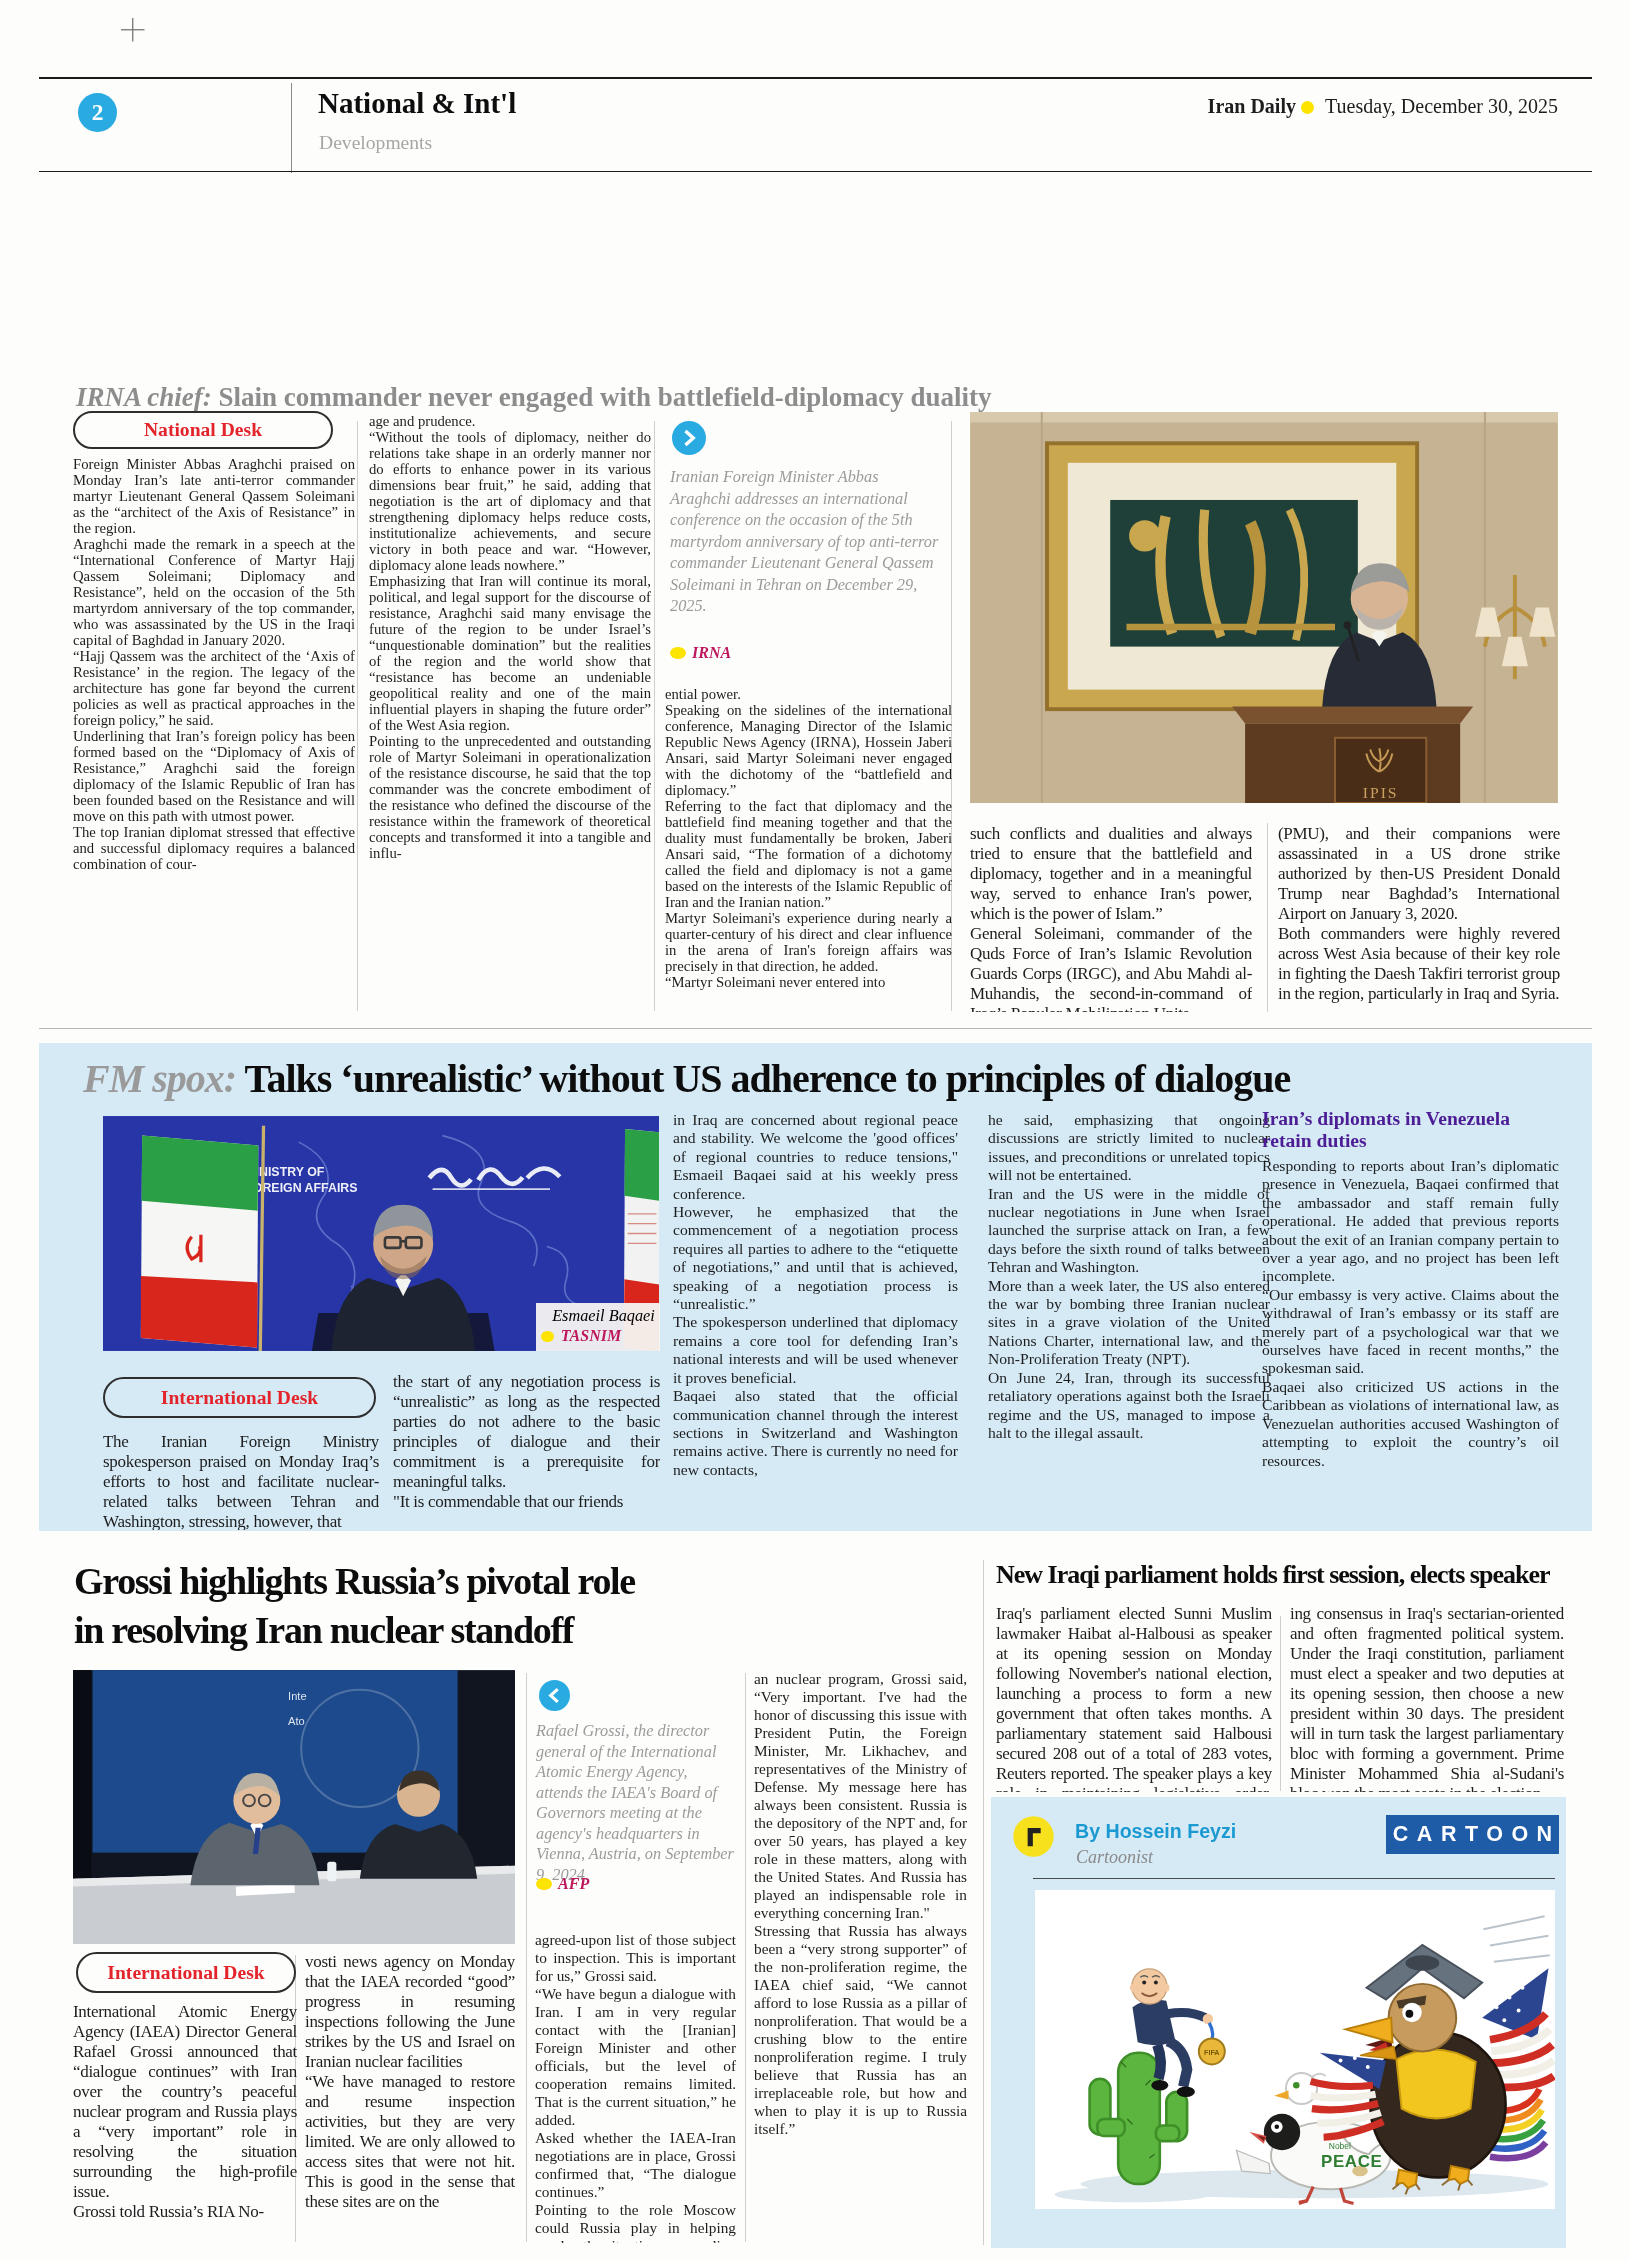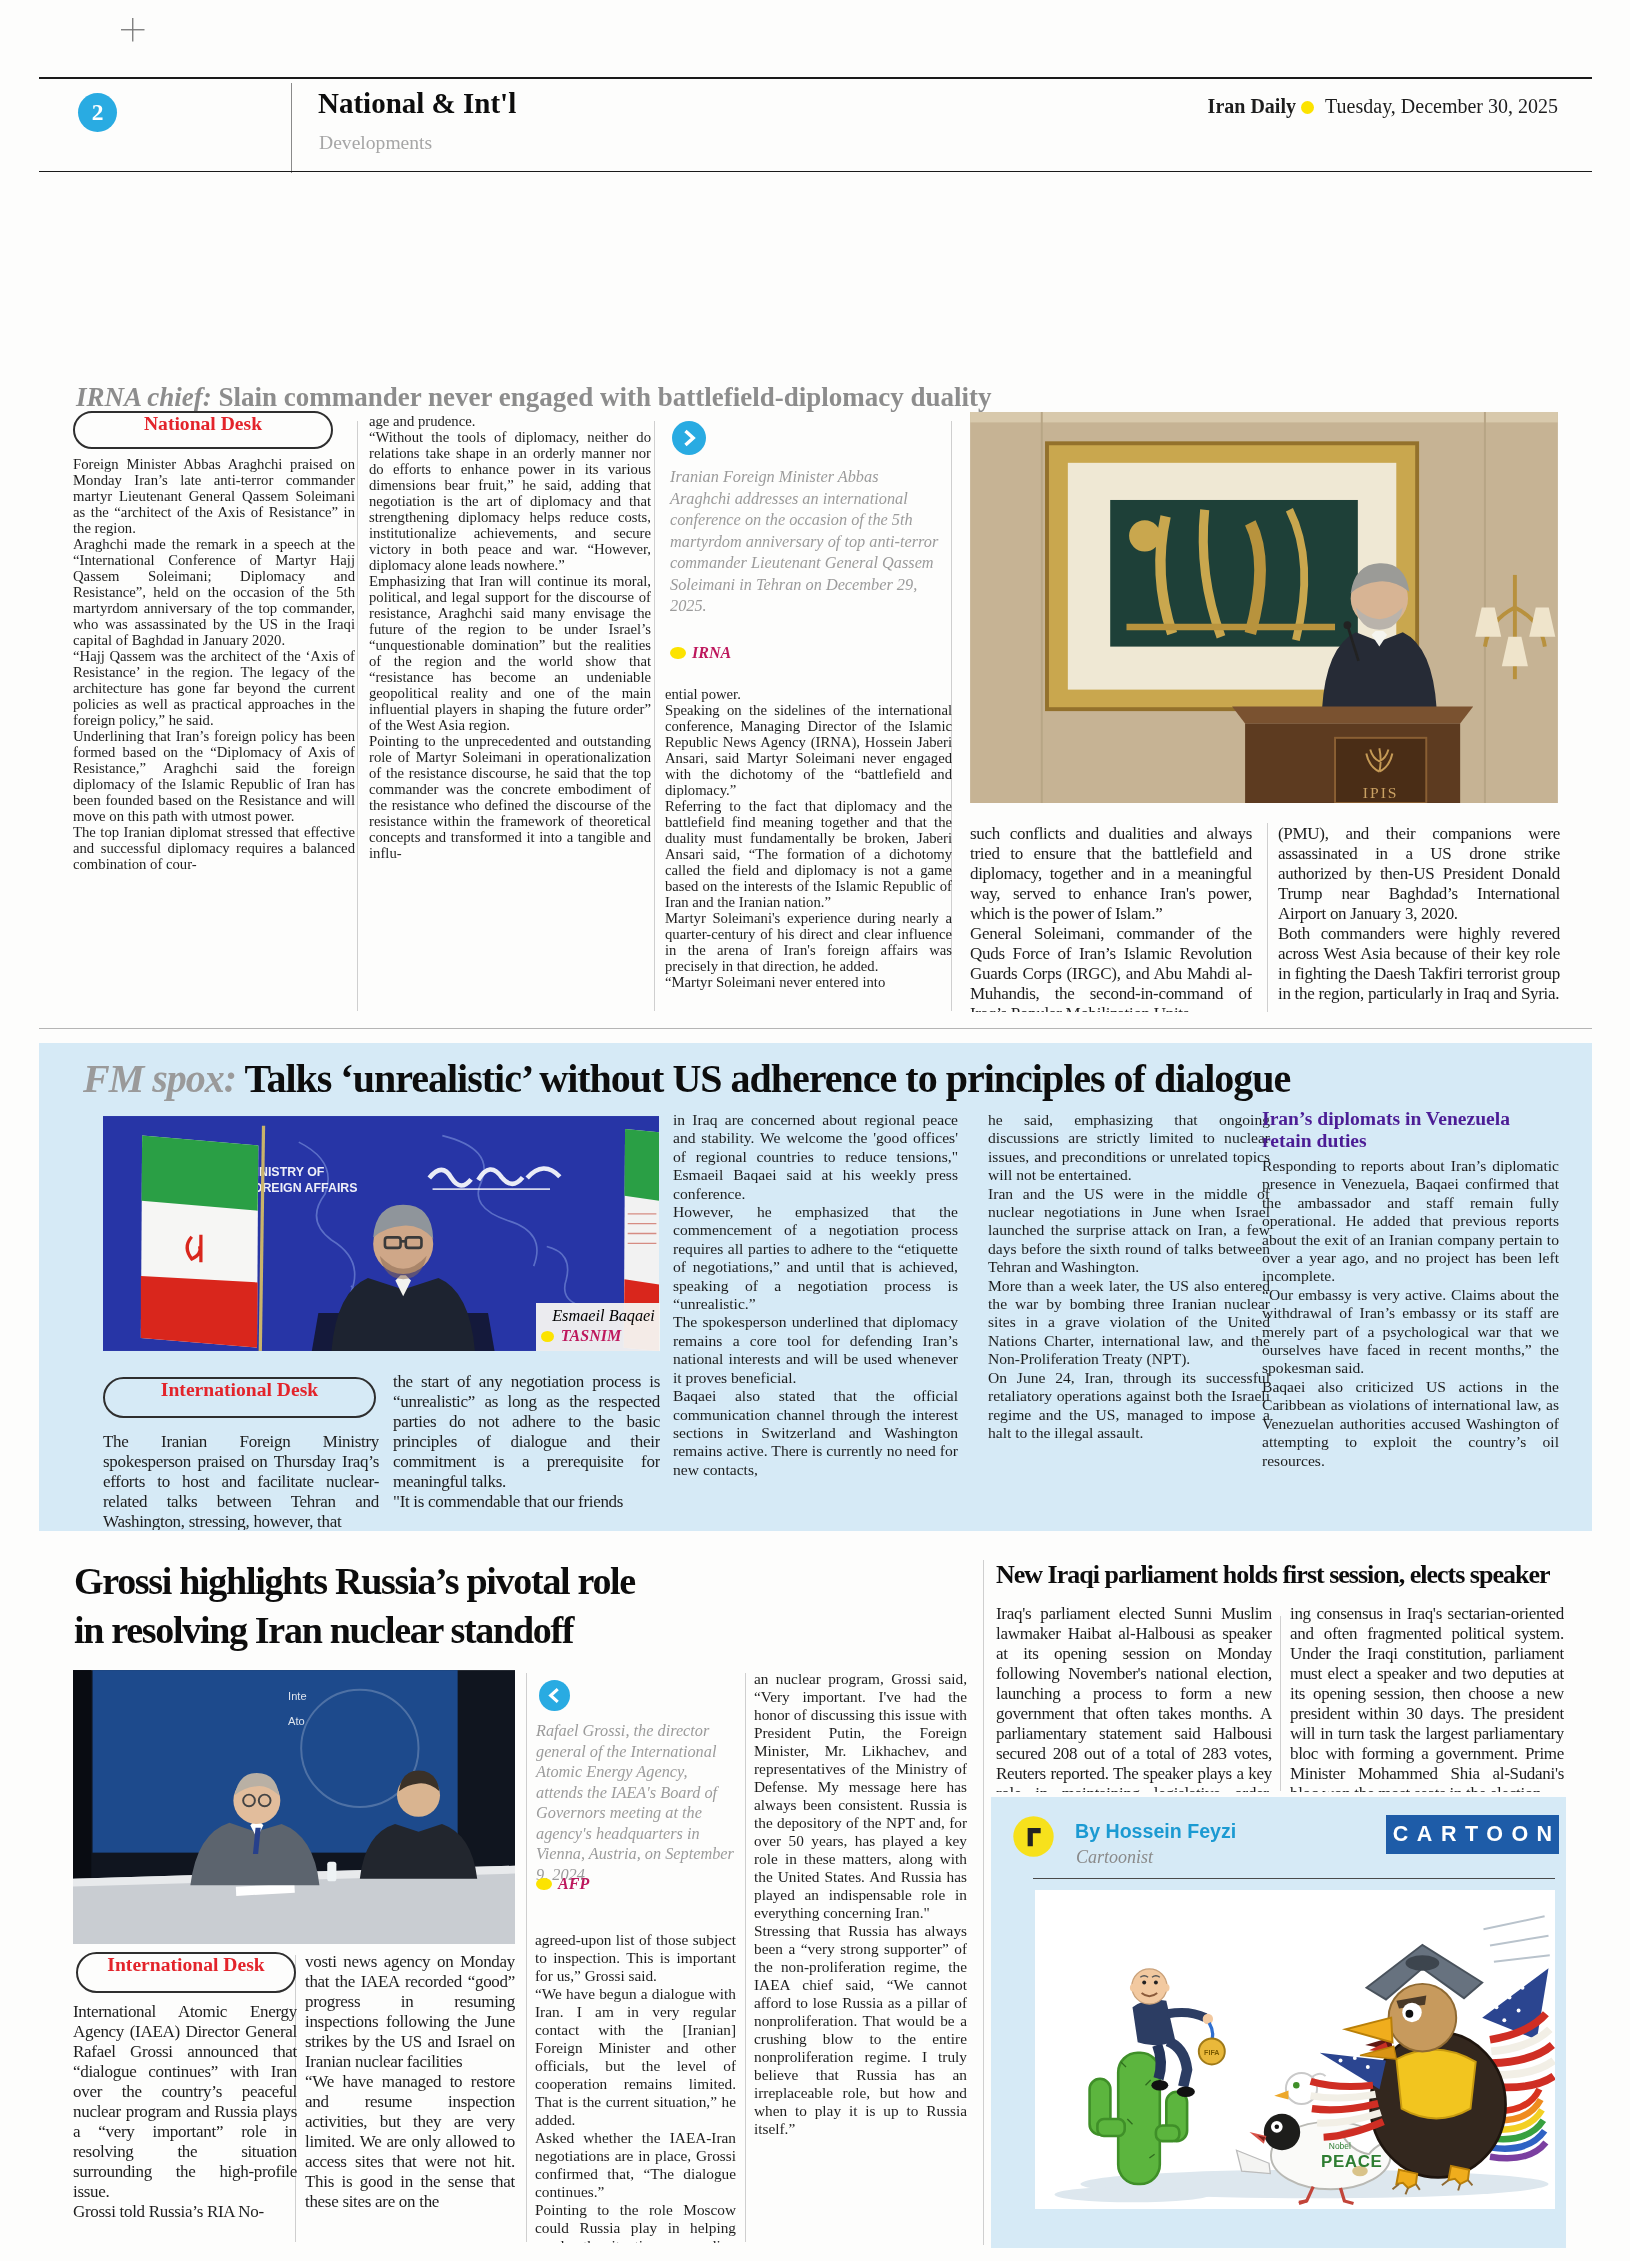--- a/index.html
+++ b/index.html
@@ -9,21 +9,21 @@
   .hrule{position:absolute;background:#1a1a1a;}
   .vrule{position:absolute;background:#cfcfcf;width:0.7px;}
   .para{white-space:pre-line;text-align:justify;overflow:hidden;}
   .body-main{font-size:14.7px;line-height:16px;}
   .body-cond{font-size:17px;line-height:20px;letter-spacing:-0.3px;}
   .body-fm{font-size:15.6px;line-height:18.4px;}
   .body-g{font-size:15.3px;line-height:18px;}
   .cap{font-style:italic;color:#9b9b9b;white-space:pre-line;}
   .credit{font-style:italic;font-weight:bold;color:#be185d;font-size:16px;text-align:center;}
   .dot{display:inline-block;width:15.6px;height:12.4px;border-radius:50%;background:#fce300;margin-right:6.5px;vertical-align:-1.3px;}
-  .pill{position:absolute;border:2px solid #2e2e2e;border-radius:29px;display:flex;align-items:flex-start;justify-content:center;
+  .pill{position:absolute;border:2px solid #2e2e2e;border-radius:29px;display:flex;align-items:center;justify-content:center;
         color:#e3242b;font-weight:bold;font-size:19.6px;background:transparent;}
   .headline{font-weight:bold;color:#0d0d0d;white-space:pre-line;}
   .bluebg{position:absolute;background:#d6eaf6;}
   .arrow-ic{position:absolute;}
   .sans{font-family:"Liberation Sans","DejaVu Sans",sans-serif;}
 </style>
 </head>
 <body>
 
 <div id="page">
@@ -170,21 +170,21 @@
   </svg>
 
   <div class="abs" style="left:536px;top:1303px;width:124px;height:48px;background:rgba(245,245,242,0.95);padding:2.6px 5.2px;box-sizing:border-box">
     <div style="font-style:italic;font-size:16.3px;color:#000000;text-align:right">Esmaeil Baqaei</div>
     <div style="text-align:left;margin-top:1.3px"><span class="dot" style="width:13px;height:11px"></span><span class="credit">TASNIM</span></div>
   </div>
 
   <div class="pill" style="left:103px;top:1377px;width:269px;height:37px">
       <span>International Desk</span>
     </div>
-  <div class="abs para body-cond" style="left:103px;top:1432px;width:276px;height:98px">The Iranian Foreign Ministry spokesperson praised on Thursday Iraq’s efforts to host and facilitate nuclear-related talks between Tehran and Washington, stressing, however, that</div>
+  <div class="abs para body-cond" style="left:103px;top:1432px;width:276px;height:98px">The Iranian Foreign Ministry spokesperson praised on Monday Iraq’s efforts to host and facilitate nuclear-related talks between Tehran and Washington, stressing, however, that</div>
   <div class="abs para body-cond" style="left:393px;top:1372px;width:267px;height:158px">the start of any negotiation process is “unrealistic” as long as the respected parties do not adhere to the basic principles of dialogue and their commitment is a prerequisite for meaningful talks.
 "It is commendable that our friends</div>
 
   <div class="abs para body-fm" style="left:673px;top:1111px;width:285px;height:417px">in Iraq are concerned about regional peace and stability. We welcome the 'good offices' of regional countries to reduce tensions," Esmaeil Baqaei said at his weekly press conference.
 However, he emphasized that the commencement of a negotiation process requires all parties to adhere to the “etiquette of negotiations,” and until that is achieved, speaking of a negotiation process is “unrealistic.”
 The spokesperson underlined that diplomacy remains a core tool for defending Iran’s national interests and will be used whenever it proves beneficial.
 Baqaei also stated that the official communication channel through the interest sections in Switzerland and Washington remains active. There is currently no need for new contacts,</div>
   <div class="abs para body-fm" style="left:988px;top:1111px;width:282px;height:417px">he said, emphasizing that ongoing discussions are strictly limited to nuclear issues, and preconditions or unrelated topics will not be entertained.
 Iran and the US were in the middle of nuclear negotiations in June when Israel launched the surprise attack on Iran, a few days before the sixth round of talks between Tehran and Washington.
 More than a week later, the US also entered the war by bombing three Iranian nuclear sites in a grave violation of the United Nations Charter, international law, and the Non-Proliferation Treaty (NPT).

